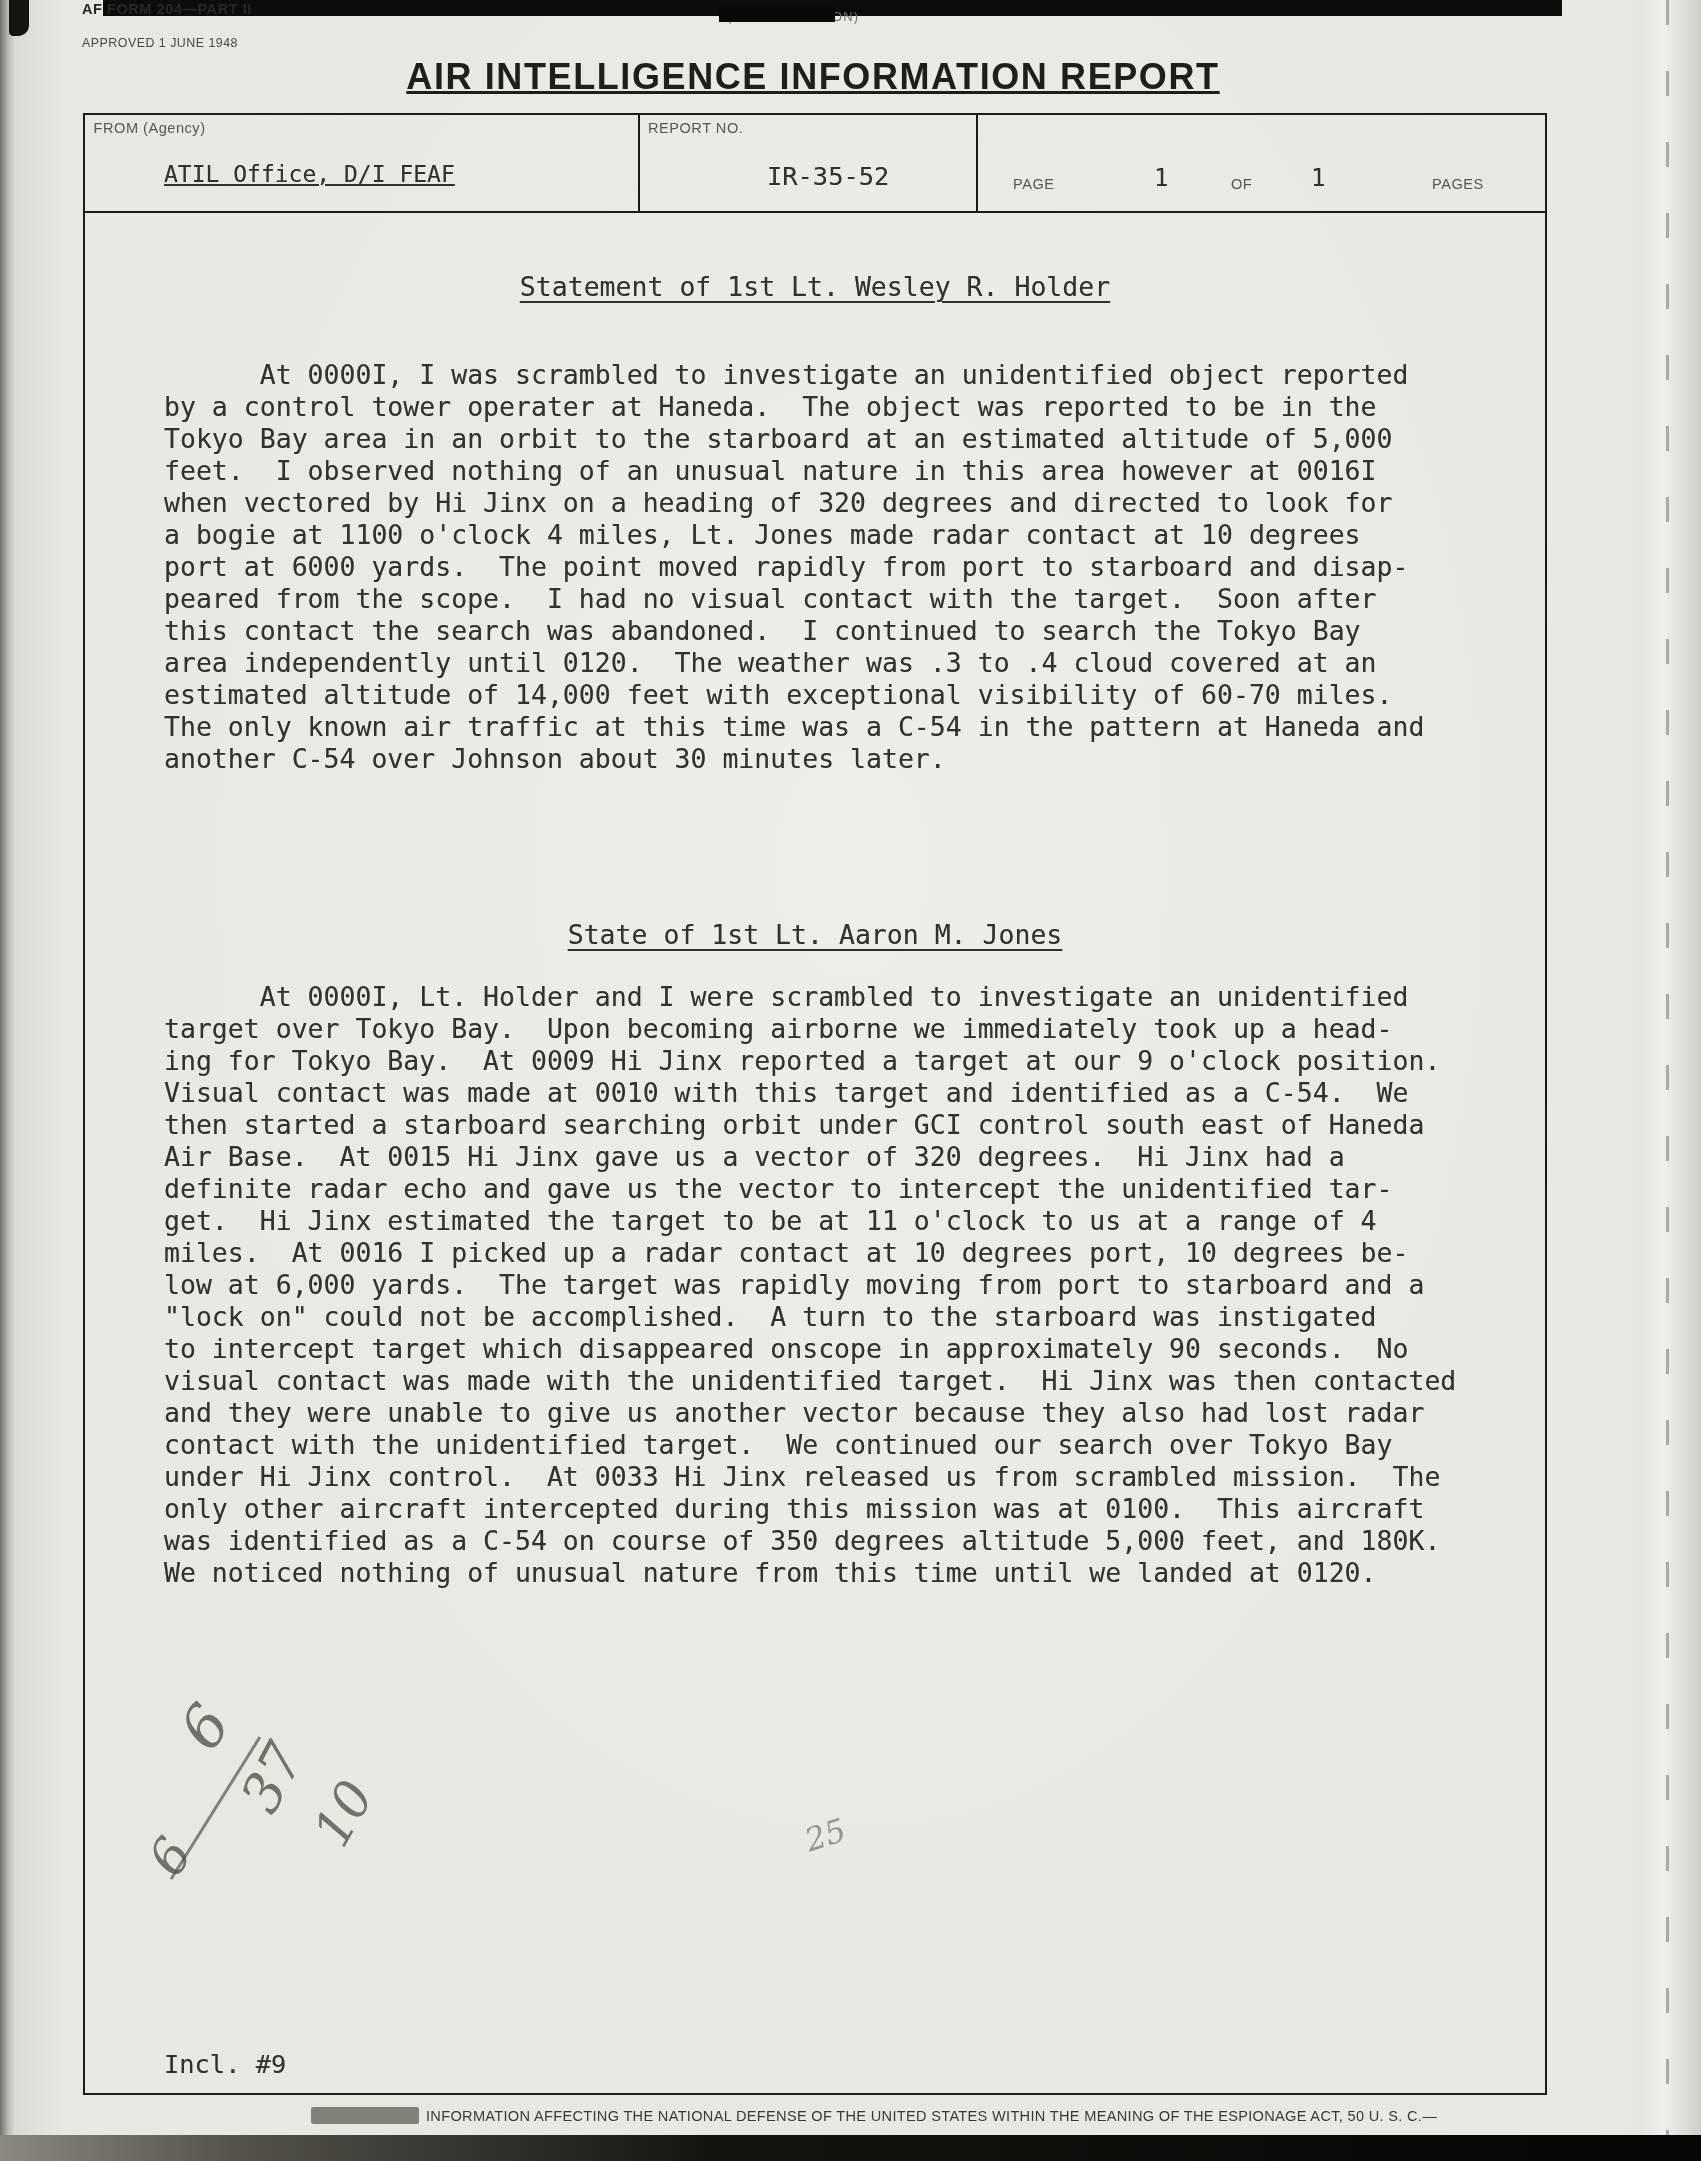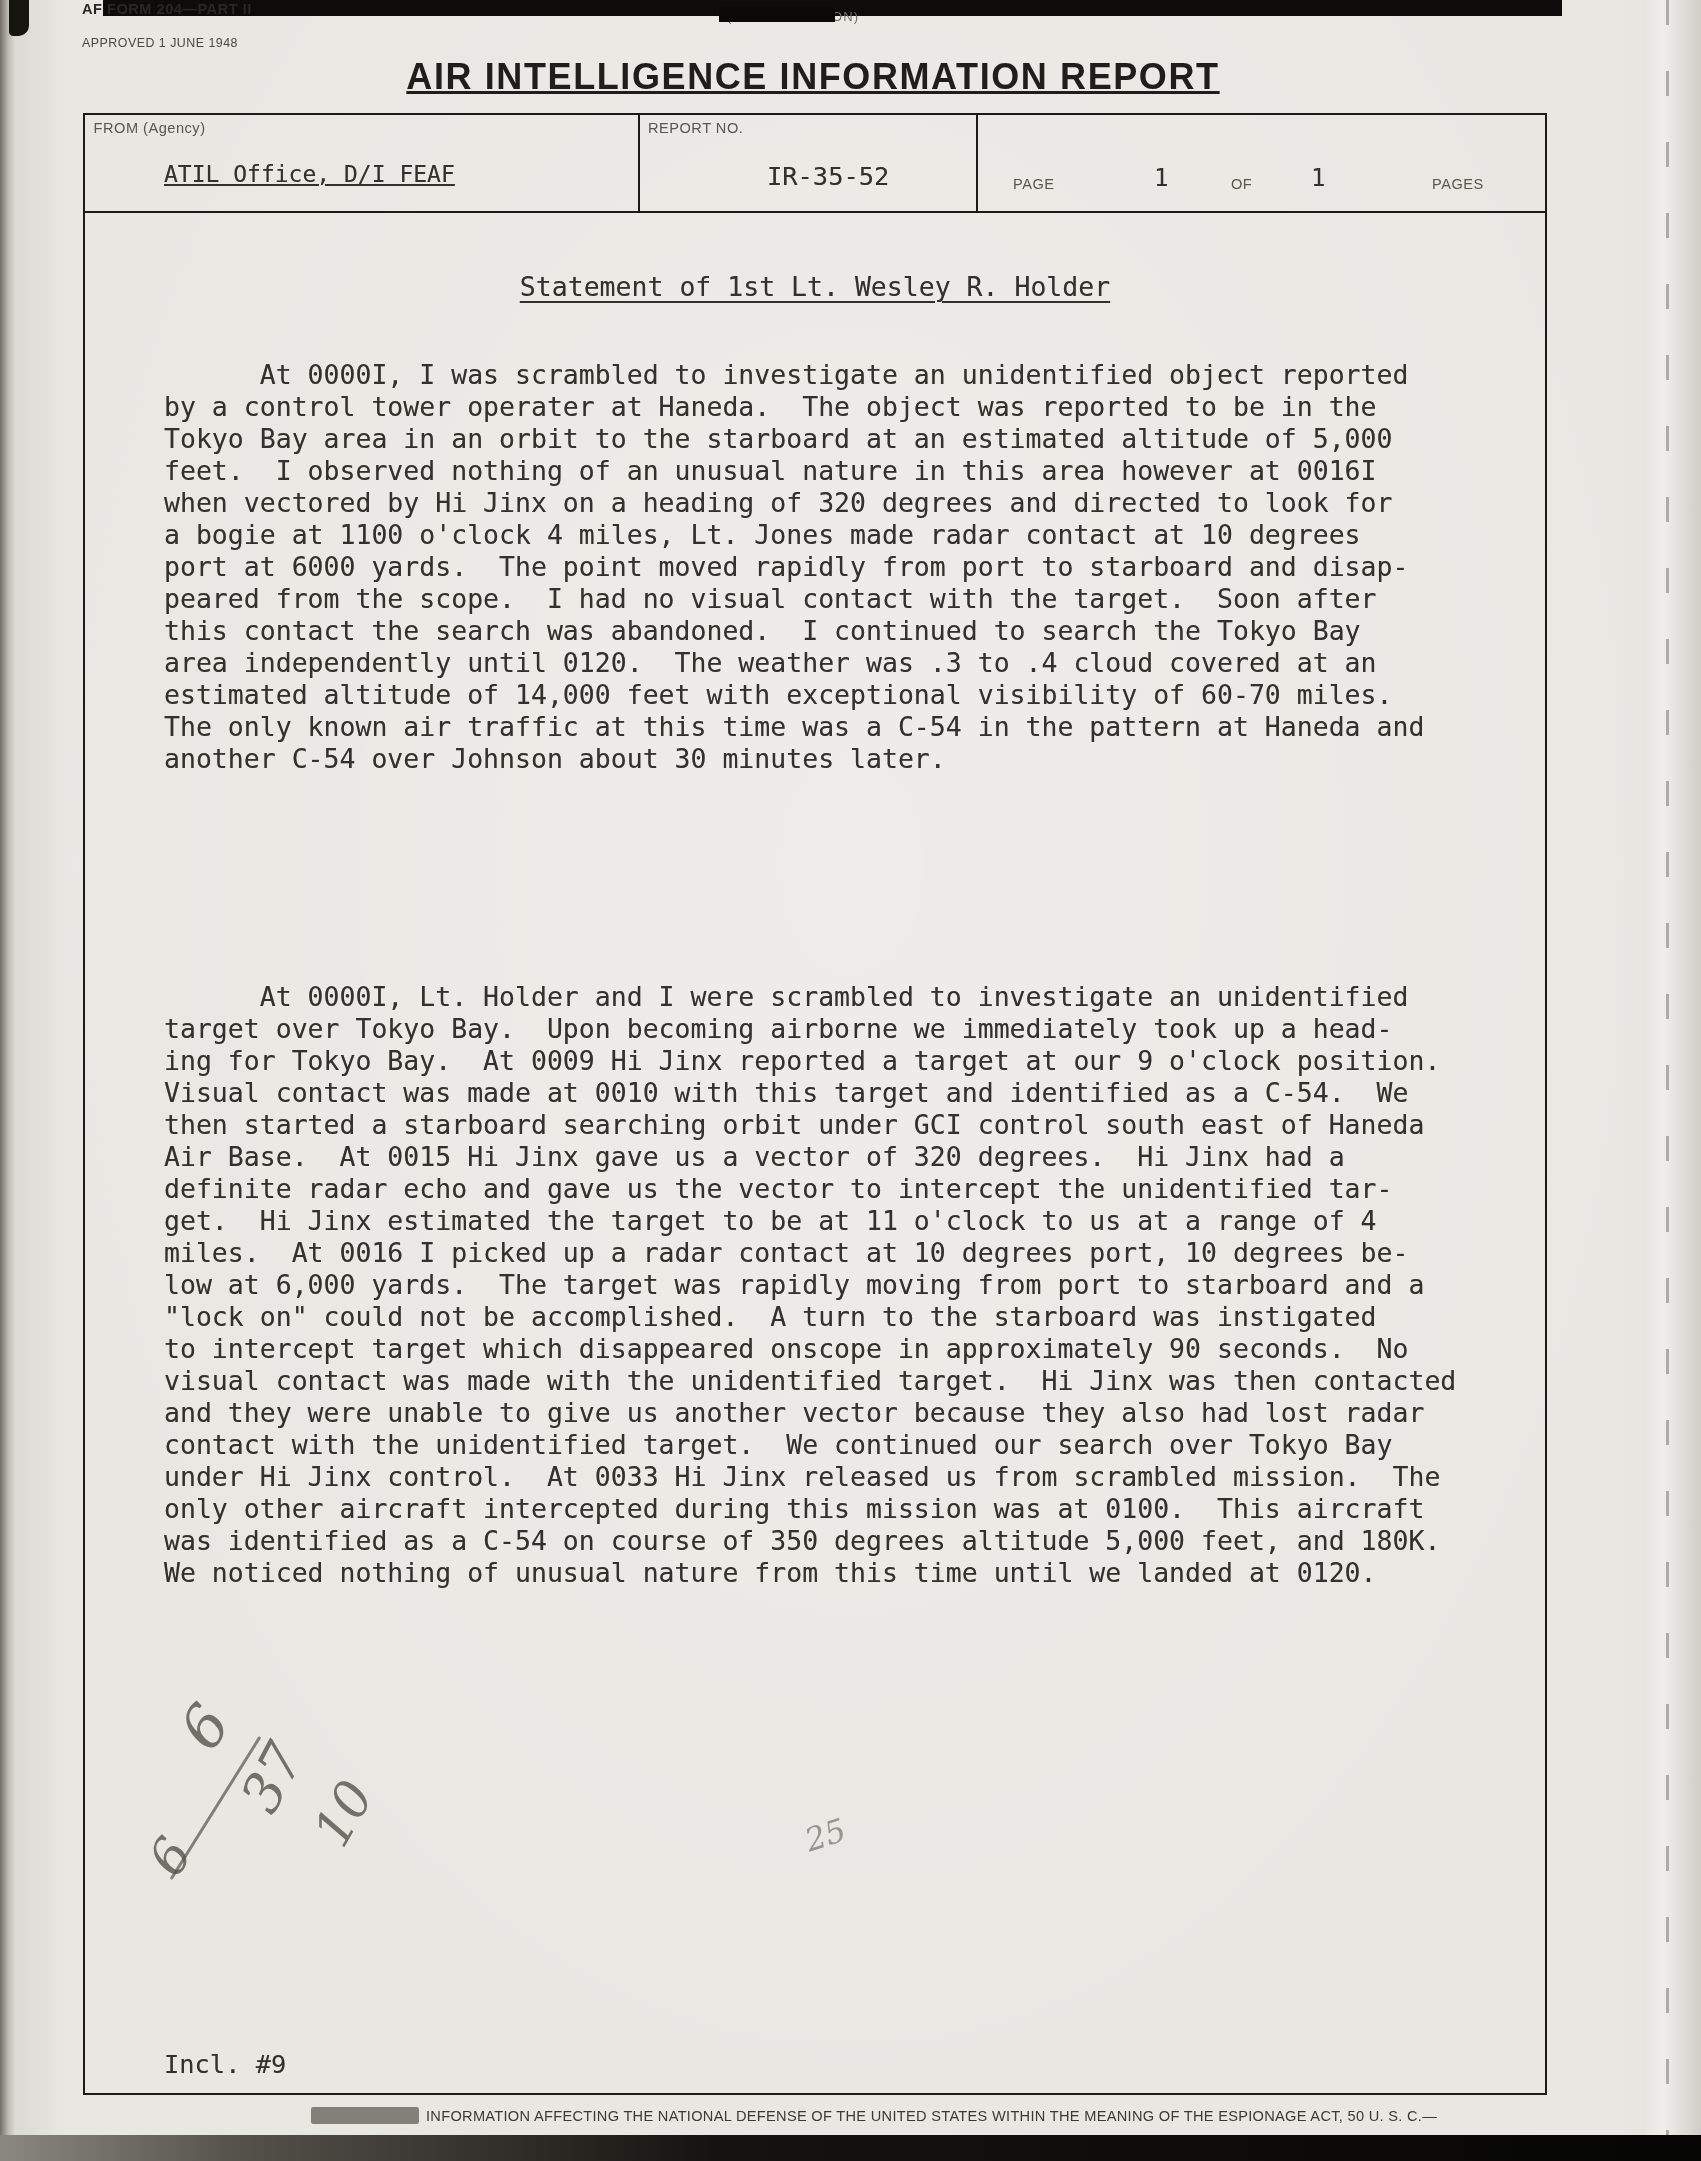--- a/index.html
+++ b/index.html
@@ -122,20 +122,21 @@
 when vectored by Hi Jinx on a heading of 320 degrees and directed to look for
 a bogie at 1100 o'clock 4 miles, Lt. Jones made radar contact at 10 degrees
 port at 6000 yards.  The point moved rapidly from port to starboard and disap-
 peared from the scope.  I had no visual contact with the target.  Soon after
 this contact the search was abandoned.  I continued to search the Tokyo Bay
 area independently until 0120.  The weather was .3 to .4 cloud covered at an
 estimated altitude of 14,000 feet with exceptional visibility of 60-70 miles.
 The only known air traffic at this time was a C-54 in the pattern at Haneda and
 another C-54 over Johnson about 30 minutes later.</div>
 
+    <div class="mono statement-heading heading-2">State of 1st Lt. Aaron M. Jones</div>
     <div class="mono statement-body body-2">      At 0000I, Lt. Holder and I were scrambled to investigate an unidentified
 target over Tokyo Bay.  Upon becoming airborne we immediately took up a head-
 ing for Tokyo Bay.  At 0009 Hi Jinx reported a target at our 9 o'clock position.
 Visual contact was made at 0010 with this target and identified as a C-54.  We
 then started a starboard searching orbit under GCI control south east of Haneda
 Air Base.  At 0015 Hi Jinx gave us a vector of 320 degrees.  Hi Jinx had a
 definite radar echo and gave us the vector to intercept the unidentified tar-
 get.  Hi Jinx estimated the target to be at 11 o'clock to us at a range of 4
 miles.  At 0016 I picked up a radar contact at 10 degrees port, 10 degrees be-
 low at 6,000 yards.  The target was rapidly moving from port to starboard and a

